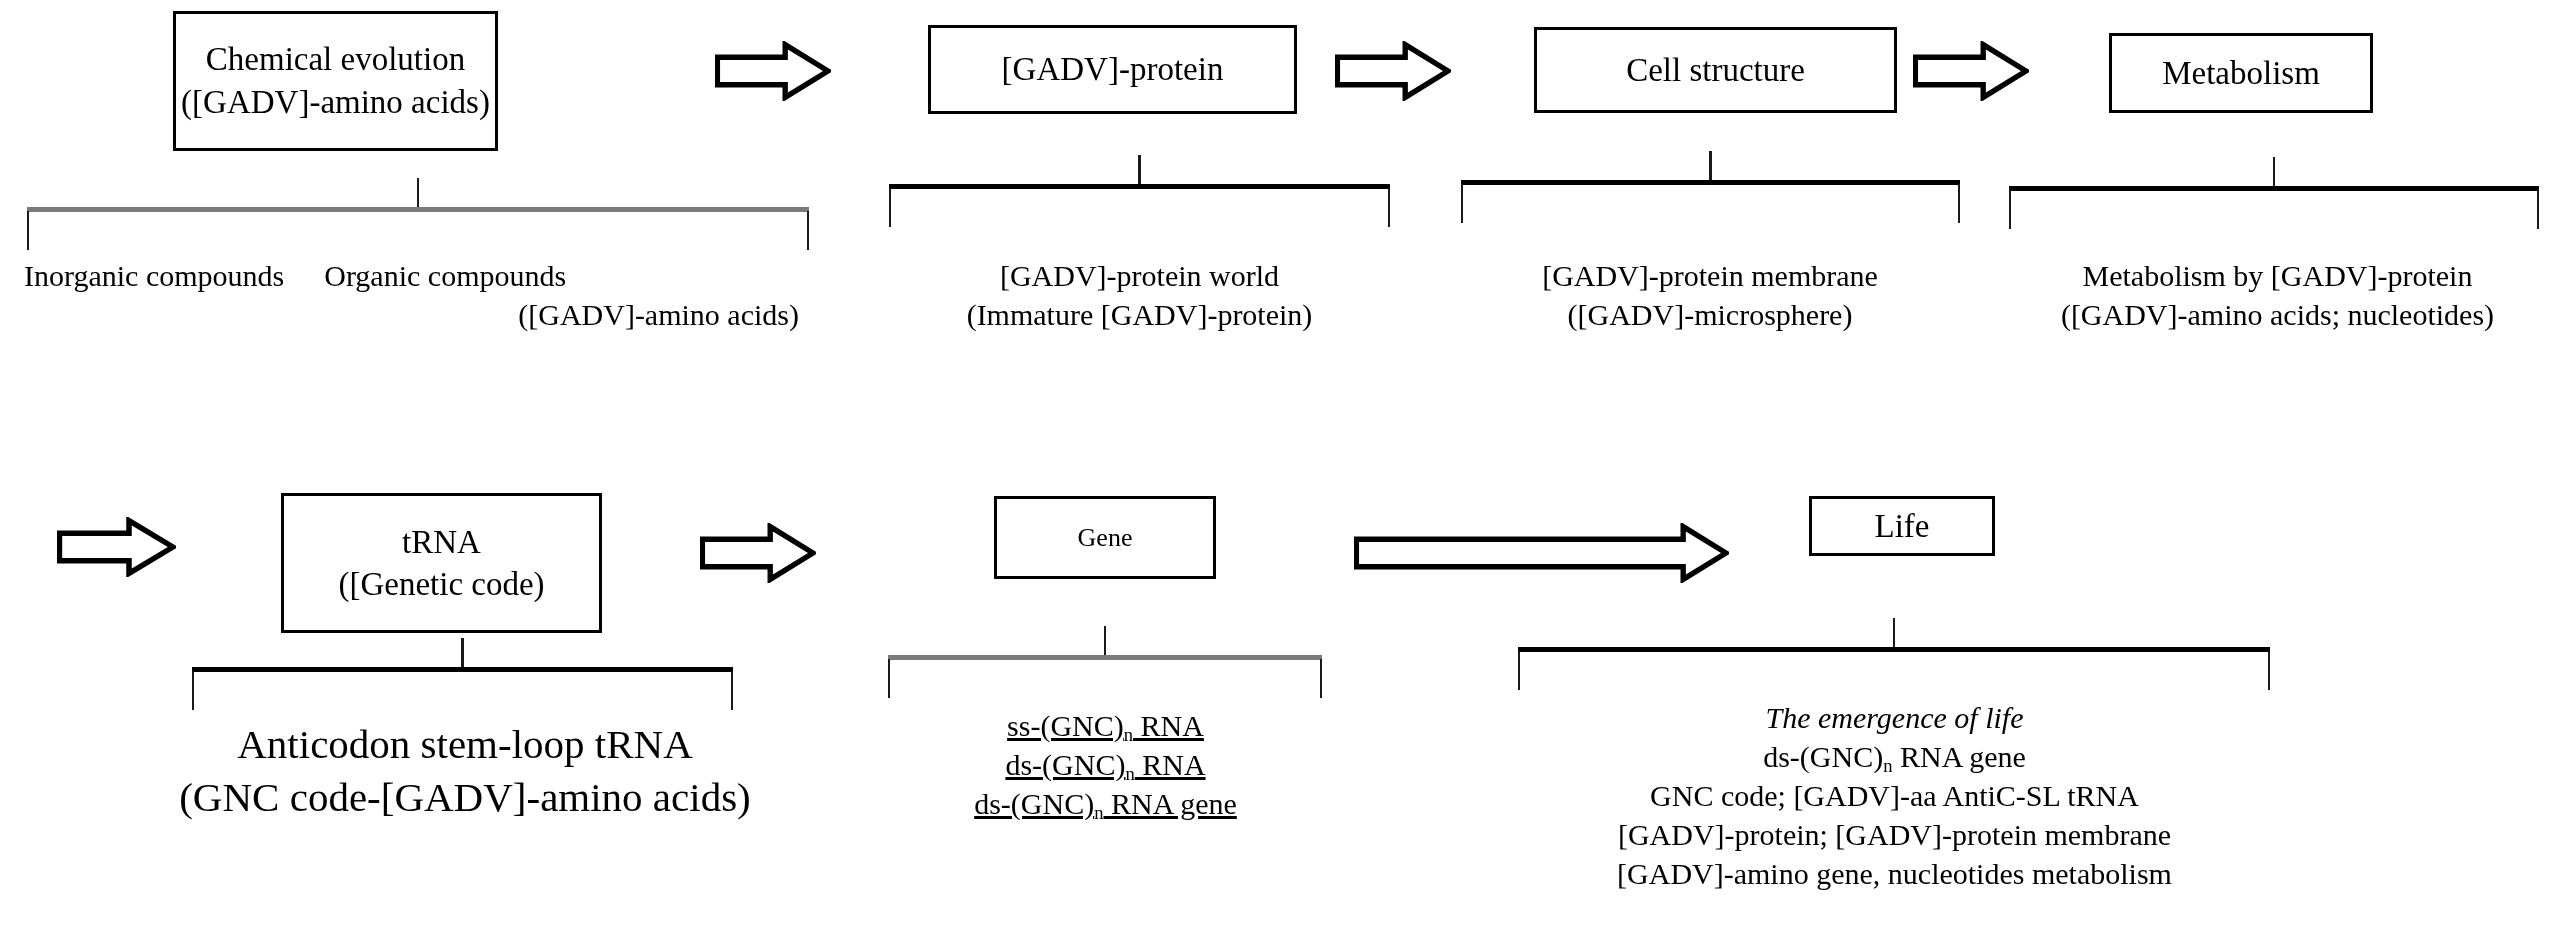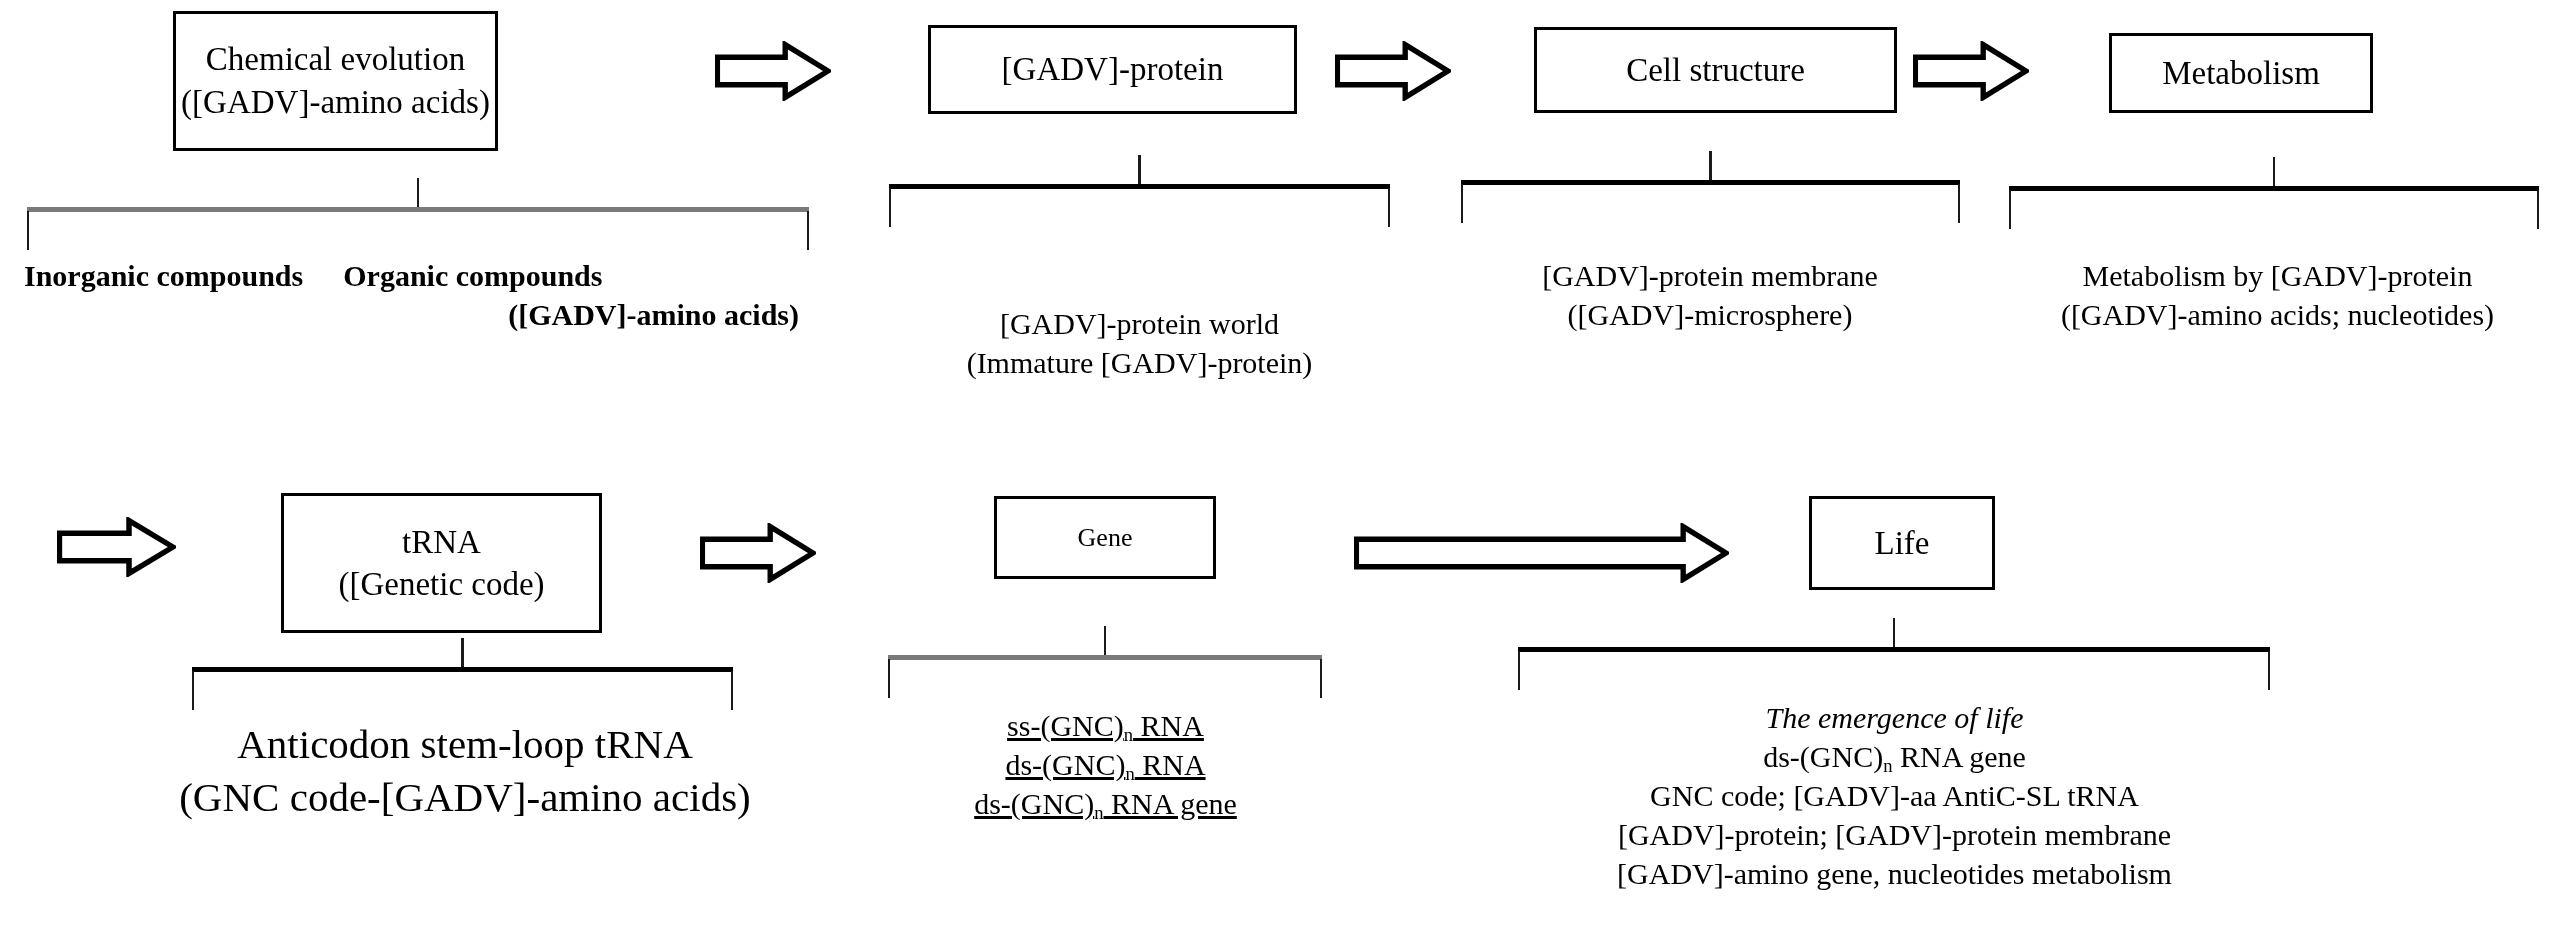--- a/index.html
+++ b/index.html
@@ -116,30 +116,30 @@
     <span class="endR"></span>
   </div>
 
   <div class="brace" style="left:2009px;top:186px;width:530px;height:43px;">
     <span class="stem"></span>
     <span class="bar"></span>
     <span class="endL"></span>
     <span class="endR"></span>
   </div>
 
-  <div class="cap left" style="left:24px;top:256px;width:793px;font-size:30px;font-weight:bold;">
+  <div class="cap left" style="left:24px;top:256px;width:793px;font-size:30px;">
     <span class="line">
       <span>Inorganic compounds</span>
       <span style="display:inline-block;width:25px;"></span>
       <span>Organic compounds</span>
     </span>
     <span class="line" style="display:block;text-align:right;padding-right:18px;">([GADV]-amino acids)</span>
   </div>
 
-  <div class="cap" style="left:852px;top:256px;width:575px;font-size:30px;margin-top:48px;">
+  <div class="cap" style="left:852px;top:256px;width:575px;font-size:30px;">
     <span class="line">[GADV]-protein world</span>
     <span class="line">(Immature [GADV]-protein)</span>
   </div>
 
   <div class="cap" style="left:1427px;top:256px;width:566px;font-size:30px;">
     <span class="line">[GADV]-protein membrane</span>
     <span class="line">([GADV]-microsphere)</span>
   </div>
 
   <div class="cap" style="left:1984px;top:256px;width:587px;font-size:30px;">
@@ -167,21 +167,21 @@
   <div class="box" style="left:994px;top:496px;width:222px;height:83px;font-size:26px;">
     <span class="l1">Gene</span>
   </div>
 
   <div class="arrow" style="left:1354px;top:523px;width:375px;height:60px;">
     <svg viewBox="0 0 630 100" preserveAspectRatio="none">
       <polygon points="4,27 553,27 553,6 625,50 553,94 553,73 4,73" fill="#ffffff" stroke="#000000" stroke-width="9"></polygon>
     </svg>
   </div>
 
-  <div class="box" style="left:1809px;top:496px;width:186px;height:94px;font-size:33px;">
+  <div class="box" style="left:1809px;top:496px;width:186px;height:60px;font-size:33px;">
     <span class="l1">Life</span>
   </div>
 
   <div class="brace" style="left:192px;top:667px;width:541px;height:43px;">
     <span class="stem"></span>
     <span class="bar"></span>
     <span class="endL"></span>
     <span class="endR"></span>
   </div>
 

